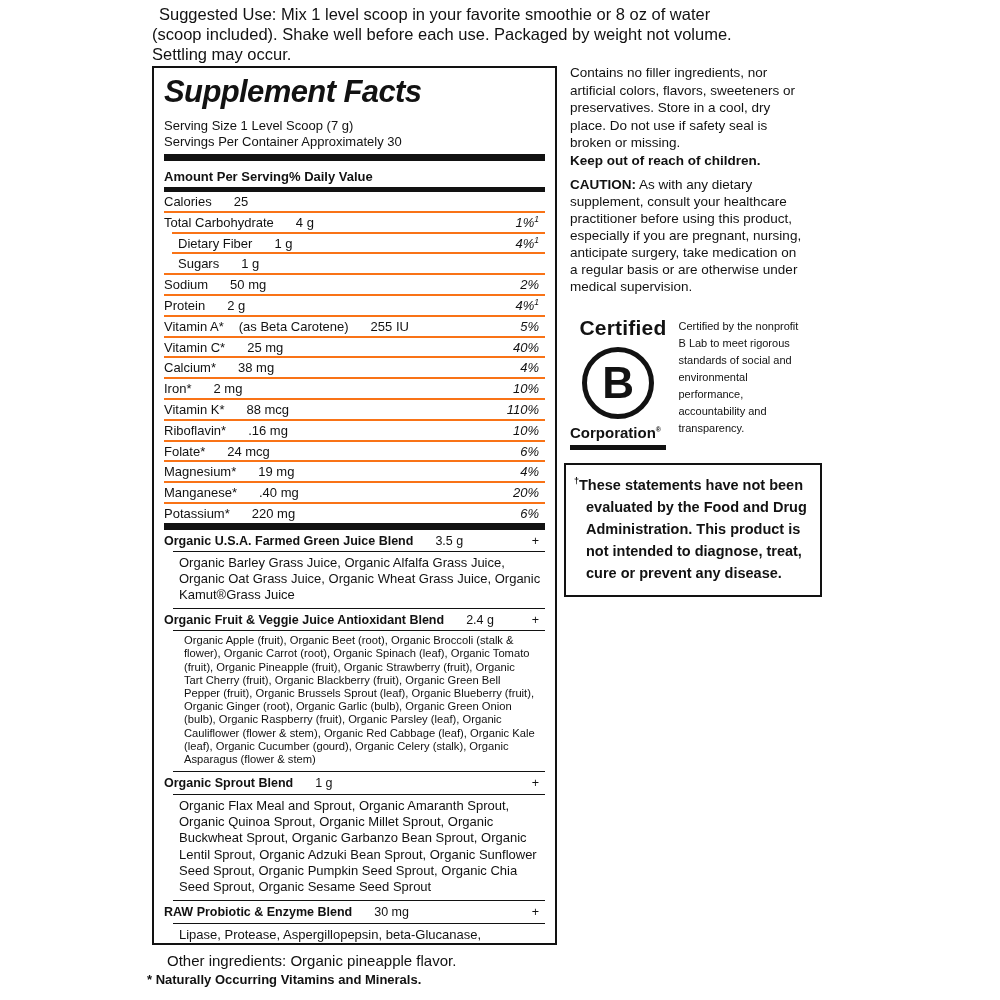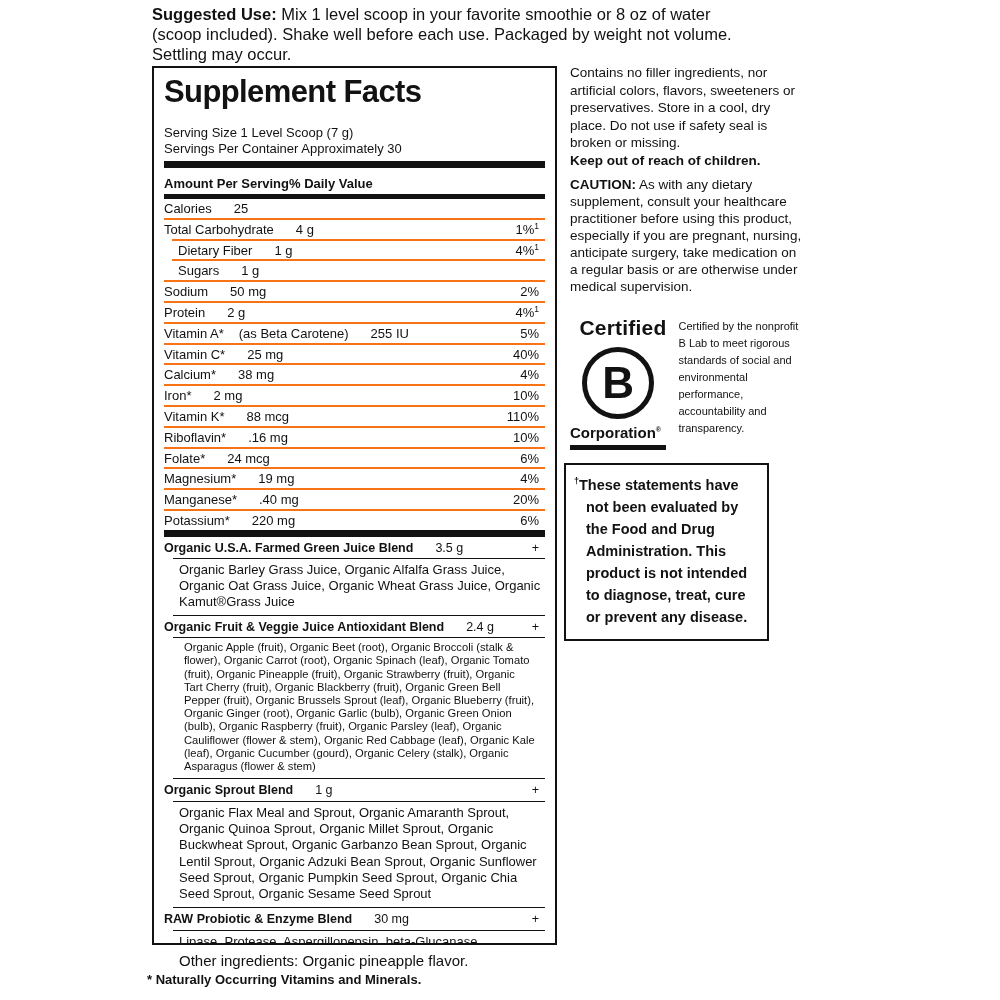--- a/index.html
+++ b/index.html
@@ -3,73 +3,73 @@
 <meta charset="utf-8">
 <style>
   html,body{margin:0;padding:0;}
   body{width:1000px;height:1000px;background:#fff;color:#121212;
        font-family:"Liberation Sans",sans-serif;position:relative;}
   .abs{position:absolute;}
   sup{font-size:62%;line-height:0;}
 
   
   #suggested-use{left:152px;top:4px;width:586px;font-size:16.5px;line-height:20px;}
-  #suggested-use .lbl{font-weight:bold;}
+  #suggested-use .lbl{font-weight:normal;margin-left:7px;}
 
   
   #panel{left:152px;top:66px;width:405px;height:879px;border:2px solid #121212;
          box-sizing:border-box;padding:5px 10px 8px;overflow:hidden;background:#fff;}
-  .sf-title{font-size:31px;font-weight:bold;letter-spacing:-0.6px;margin:1px 0 15px;}
+  .sf-title{font-size:31px;font-weight:bold;letter-spacing:-0.6px;margin:1px 0 8px;font-style:italic;}
   .serv{font-size:13px;line-height:15.5px;}
   .bar{background:#121212;height:7px;margin-top:5px;}
   .bar.mid{height:5px;margin-top:0;}
   .cols{display:flex;justify-content:flex-start;font-weight:bold;font-size:13px;
         padding:8px 0 3px;}
   .nrow-inner{display:flex;justify-content:space-between;border-top:2px solid #f97316;
         padding:2px 0 1.8px;font-size:13px;}
   .nrow.first .nrow-inner{border-top:none;}
   .nrow.indent .nrow-inner{margin-left:8px;}
   .nrow.indent .nname{padding-left:6px;}
   .namount{margin-left:22px;}
   .nnote{margin-left:15px;}
-  .ndv{padding-right:6px;}
+  .ndv{padding-right:6px;font-style:italic;}
   .ndv sup{font-size:8.5px;}
 
   .blend-h{display:flex;align-items:baseline;font-size:12.5px;padding:4px 0 3.5px;}
   .blend-h .bname{font-weight:bold;}
   .blend-h .bamount{margin-left:22px;}
   .blend-h .bplus{margin-left:auto;padding-right:6px;}
   .bsep{border-top:1px solid #121212;margin-left:9px;}
   .blend-ing{margin:3px 4px 5px 15px;font-size:13px;line-height:15.8px;}
   #blend-1 .blend-ing{font-size:11.2px;line-height:13.2px;width:352px;margin-left:20px;}
   #blend-2 .blend-ing,#blend-3 .blend-ing{line-height:16.3px;}
   .ital{font-style:italic;}
 
   
-  #other-ingredients{left:167px;top:952px;font-size:15px;margin-left:12px;}
+  #other-ingredients{left:167px;top:952px;font-size:15px;}
   #naturally-occurring{left:147px;top:972px;font-size:13px;font-weight:bold;}
 
   
   #storage-note{left:570px;top:64px;width:226px;font-size:13.5px;line-height:17.6px;}
   #storage-note .bold-line{font-weight:bold;}
   #caution-note{left:570px;top:176px;width:234px;font-size:13.5px;line-height:17px;}
   #caution-note .lbl{font-weight:bold;}
 
   #bcorp{left:570px;top:316px;width:232px;display:flex;gap:12px;}
   .bc-left{width:100px;text-align:center;}
   .bc-certified{font-size:21px;font-weight:bold;letter-spacing:0.2px;text-align:right;}
   .bc-circle{width:62px;height:62px;border:5px solid #121212;border-radius:50%;
              display:flex;align-items:center;justify-content:center;margin:7px auto 5px;}
   .bc-b{font-size:44px;font-weight:bold;line-height:1;}
   .bc-corp{font-size:15px;font-weight:bold;text-align:left;}
   .bc-corp sup{font-size:7px;}
   .bc-bar{height:5px;background:#121212;margin-top:4px;}
   .bc-text{font-size:11px;line-height:17px;width:128px;padding-top:2px;}
 
-  #fda-box{left:564px;top:463px;width:205px;border:2.5px solid #121212;
+  #fda-box{left:564px;top:463px;width:258px;border:2.5px solid #121212;
            box-sizing:border-box;padding:9px 7px 11px 8px;
            font-size:14.5px;font-weight:bold;line-height:22px;}
   .fda-inner{padding-left:12px;text-indent:-12px;}
 </style>
 </head>
 <body>
 
 <div class="abs" id="suggested-use">
   <span class="lbl">Suggested Use:</span><span> Mix 1 level scoop in your favorite smoothie or 8 oz of water (scoop included). Shake well before each use. Packaged by weight not volume. Settling may occur.</span>
 </div>

